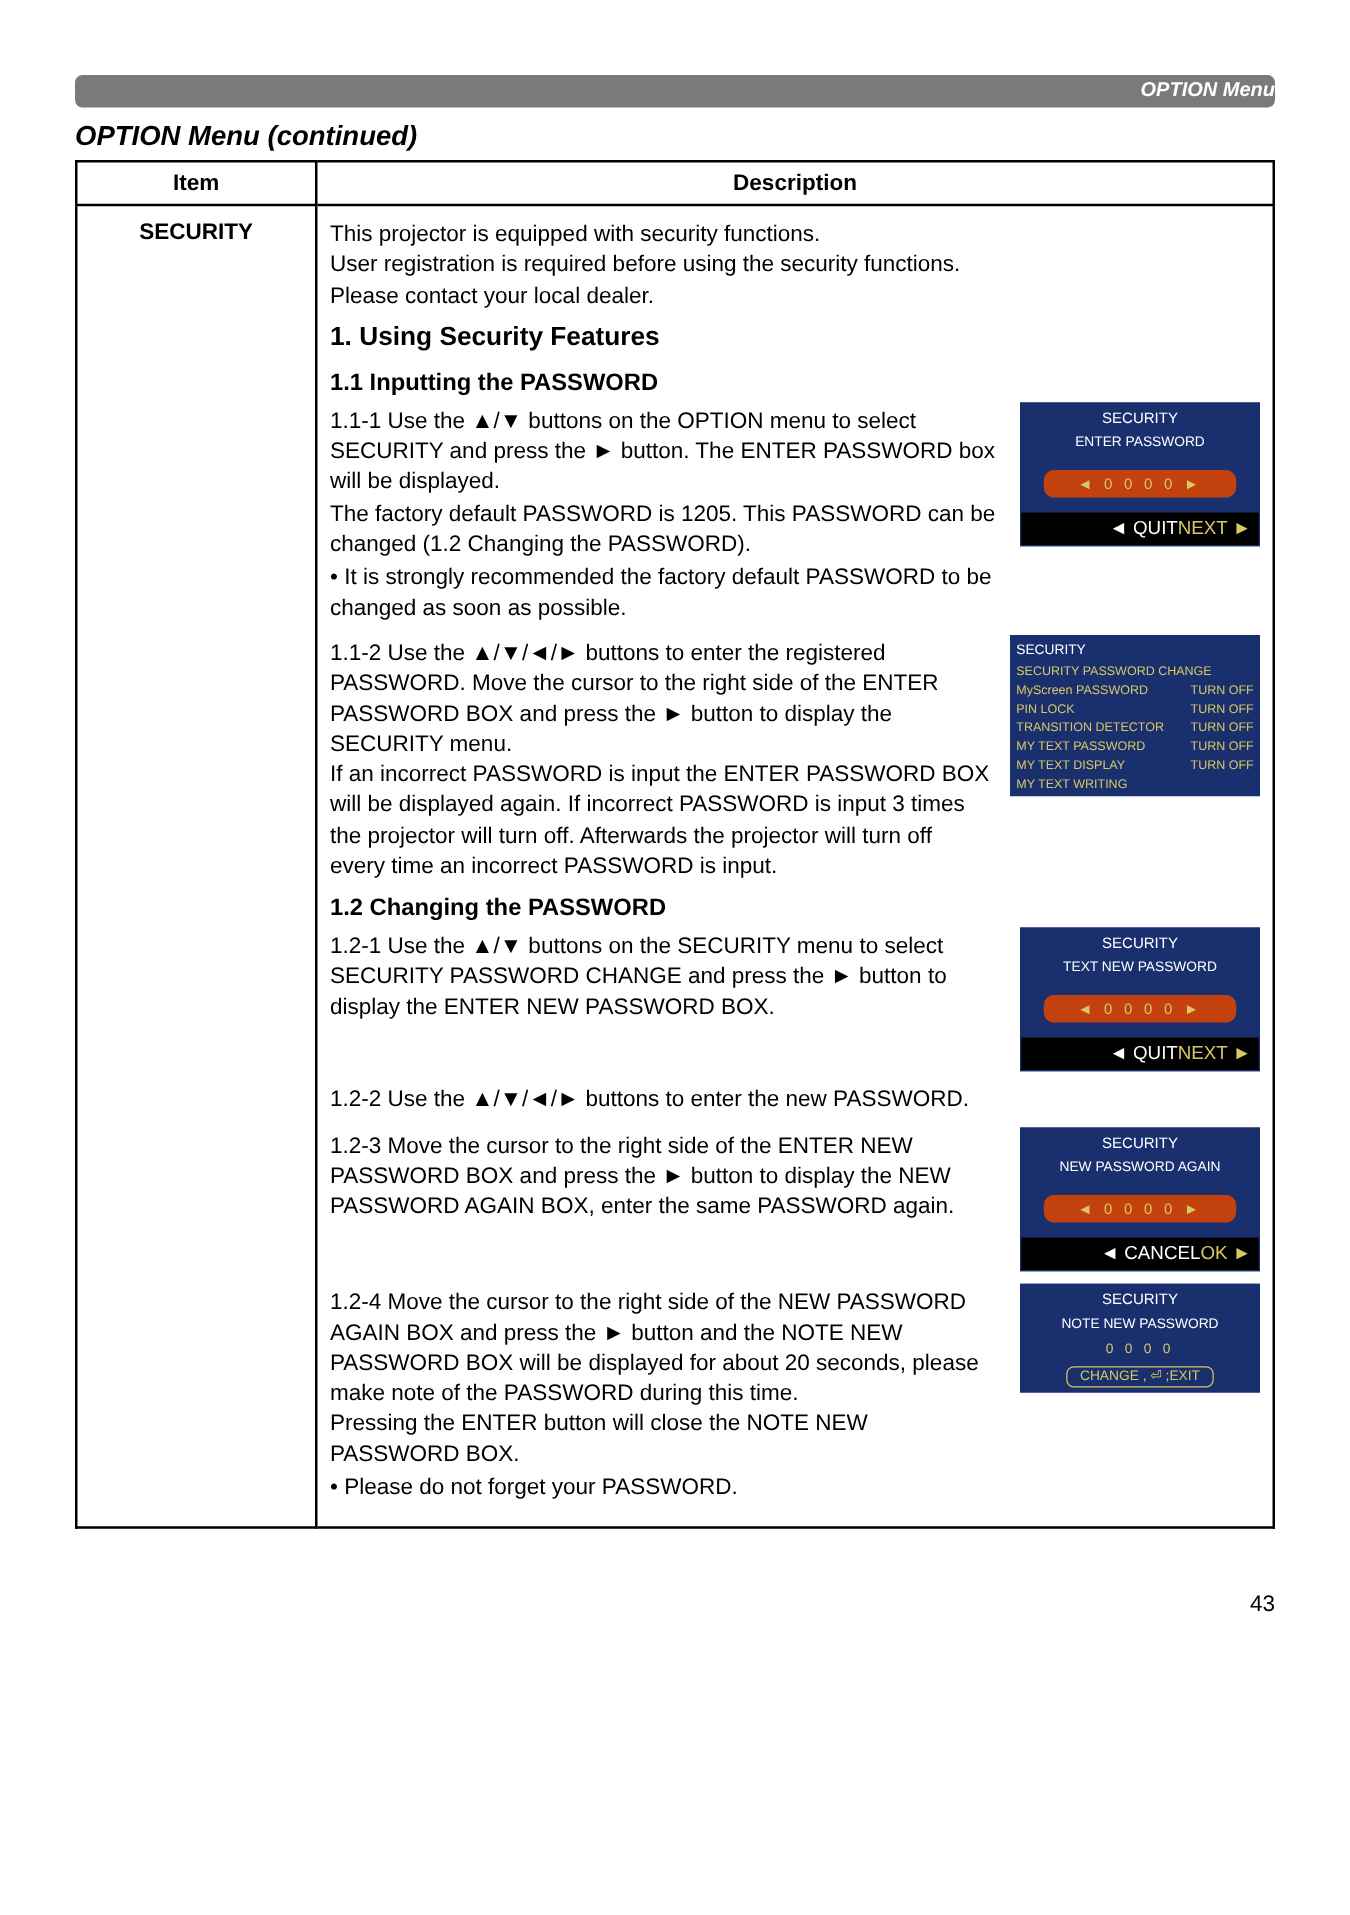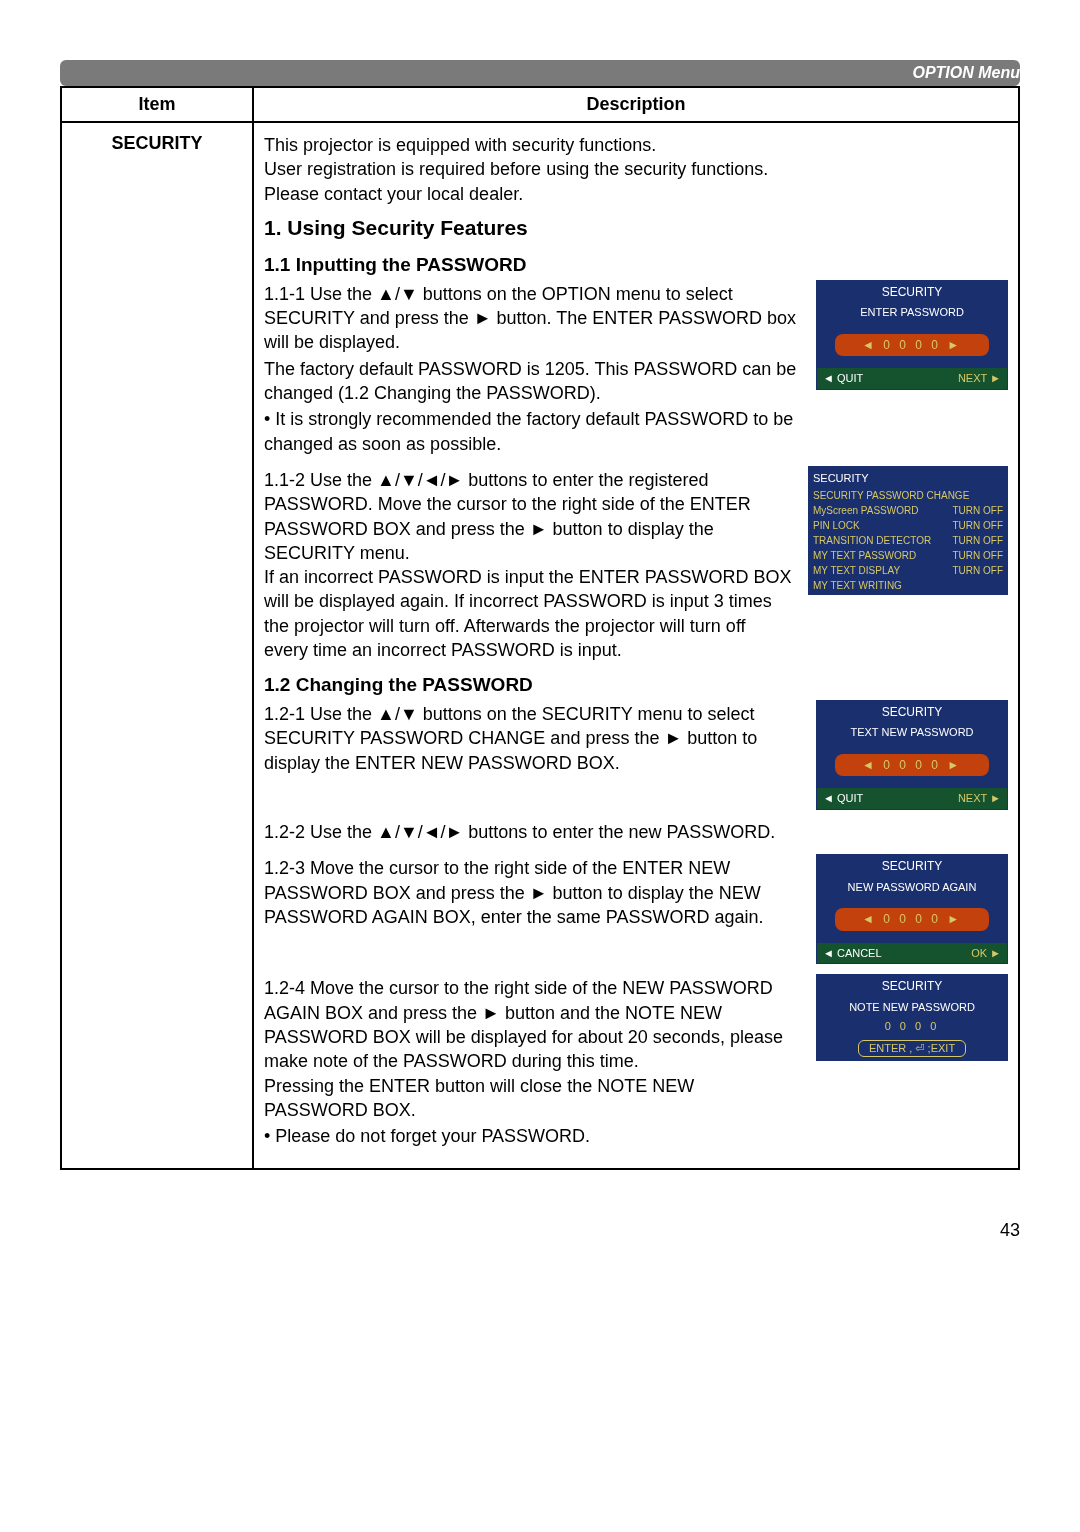--- a/index.html
+++ b/index.html
@@ -88,24 +88,24 @@
   background: #c2410c;
   padding: 3px;
   margin: 12px 18px;
   border-radius: 8px;
   letter-spacing: 3px;
   color: #d7c865;
   font-size: 12px;
 }
 .osd .osd-row {
   display: flex;
-  justify-content: space-between;
+  justify-content: flex-end;
   padding: 3px 6px;
-  font-size: 11px;
-  background: #14532d;
+  font-size: 15px;
+  background: #000000;
 }
 .osd .osd-row span:last-child { color: #d7c865; }
 .osd .boxline {
   display:inline-block;
   border: 1px solid #d7c865;
   border-radius: 6px;
   padding: 0 10px;
   color: #d7c865;
   font-size: 11px;
 }
@@ -130,20 +130,21 @@
 
 .continued { margin-top: 8px; font-size: 18px; }
 .pageno { text-align: right; font-size: 18px; margin-top: 50px; }
 .step { display:block; margin-top:2px; }
 </style>
 </head>
 <body>
 
 <div class="page">
   <div class="top-band">OPTION Menu</div>
+  <div class="section-title">OPTION Menu (continued)</div>
 
   <table class="main">
     <tbody>
         <tr>
       <th>Item</th>
       <th>Description</th>
     </tr>
     <tr>
       <td class="item-cell">SECURITY</td>
       <td class="desc-content">
@@ -256,21 +257,21 @@
           <div class="row-text">
             <span class="step" style="white-space:pre-line">1.2-4 Move the cursor to the right side of the NEW PASSWORD AGAIN BOX and press the ► button and the NOTE NEW PASSWORD BOX will be displayed for about 20 seconds, please make note of the PASSWORD during this time.
 Pressing the ENTER button will close the NOTE NEW PASSWORD BOX.</span>
             <span class="step">• Please do not forget your PASSWORD.</span>
           </div>
           <div class="row-fig">
             <div class="osd">
               <div class="osd-title">SECURITY</div>
               <div class="osd-sub">NOTE NEW PASSWORD</div>
               <div style="padding:3px;color:#d7c865;letter-spacing:3px">0 0 0 0</div>
-              <div style="padding:3px"><span class="boxline">ENTER , ⏎ ;EXIT</span></div>
+              <div style="padding:3px"><span class="boxline">CHANGE , ⏎ ;EXIT</span></div>
             </div>
           </div>
         </div>
 
       </td>
     </tr>
   </tbody>
     </table>
 
   <div class="pageno">43</div>

